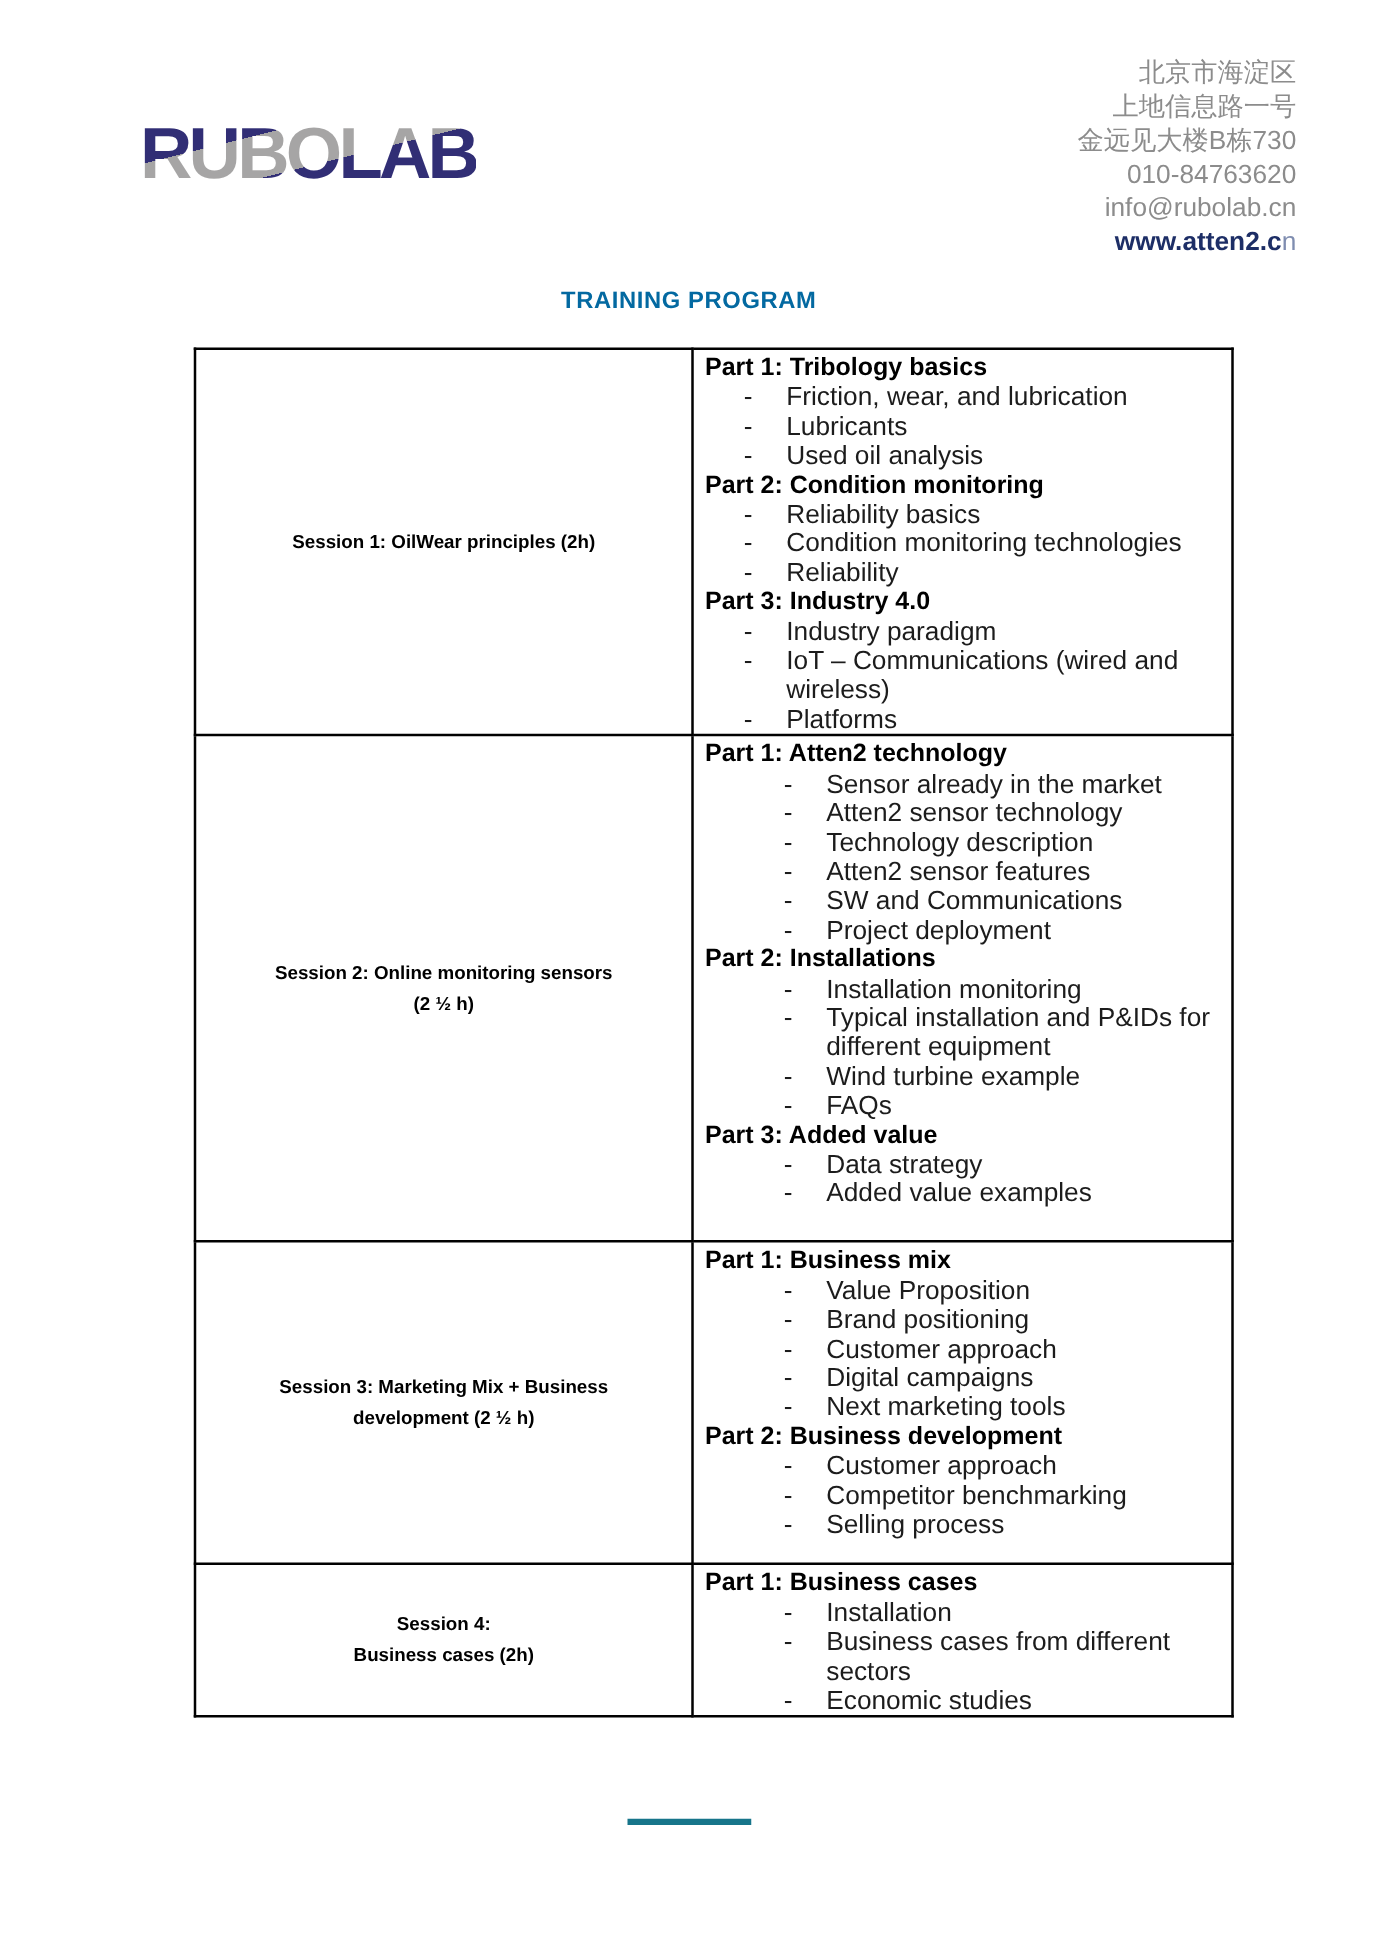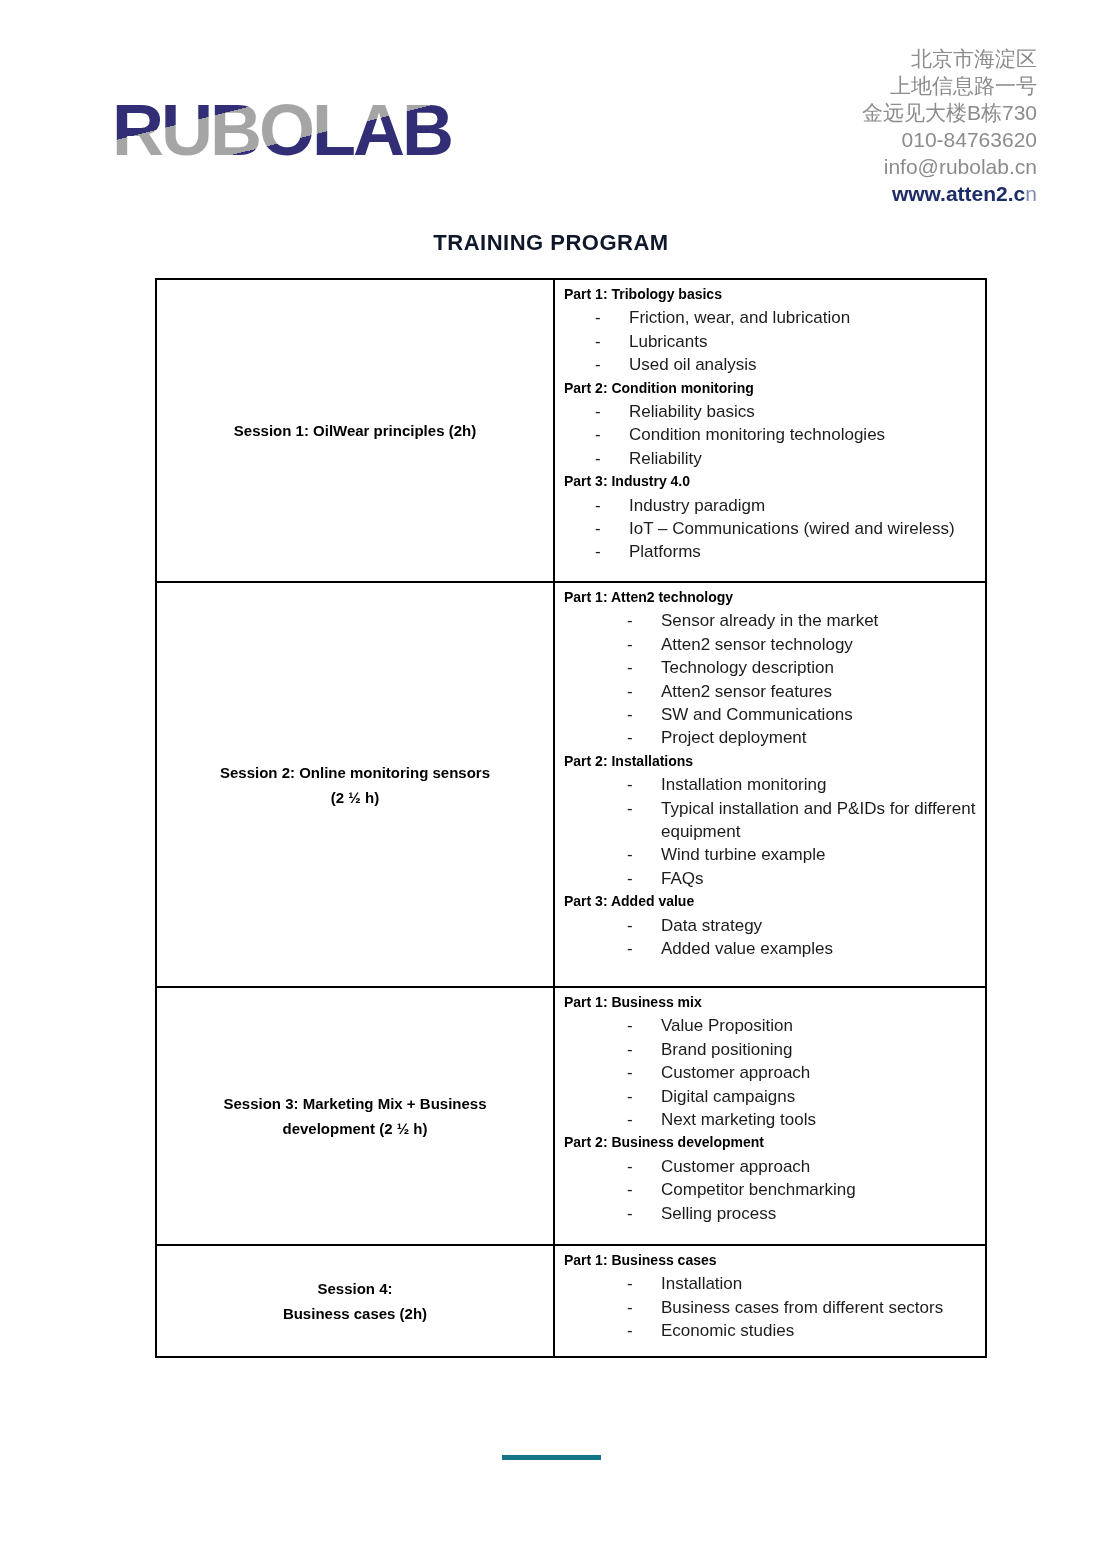--- a/index.html
+++ b/index.html
@@ -1,49 +1,49 @@
 <!DOCTYPE html>
 <html style="--navy: #312e75; --logo-gray: #a6a5a5; --contact-gray: #8c8c8c; --weblink: #1d2e66; --divider: #17758a; --bullet: &quot;-&quot;;"><head>
 <meta charset="utf-8">
 <style>
   html,body{margin:0;padding:0;background:#ffffff;}
   .page{position:relative;width:1102px;height:1559px;background:#ffffff;
         font-family:"Liberation Sans",sans-serif;overflow:hidden;}
 
   
-  .logo{position:absolute;left:112px;top:94px;font-size:72px;font-weight:bold;
+  .logo{position:absolute;left:112px;top:94px;font-size:58px;font-weight:bold;
         letter-spacing:-3px;line-height:1;white-space:nowrap;
         background:linear-gradient(346deg,
           var(--navy) 0%, var(--navy) 42%,
           var(--logo-gray) 42%, var(--logo-gray) 70%,
           var(--navy) 70%, var(--navy) 94%,
           #c9c9c9 94%, #c9c9c9 100%);
         -webkit-background-clip:text;background-clip:text;color:transparent;}
 
   
   .contact{position:absolute;top:45px;right:65px;text-align:right;
            font-size:21px;line-height:27px;color:var(--contact-gray);}
   .website{font-weight:bold;color:var(--weblink);}
   .website-tail{font-weight:normal;color:#7f8db0;}
 
   
   .title{position:absolute;top:230px;left:0;width:100%;margin:0;text-align:center;
-         font-size:22px;font-weight:bold;letter-spacing:.5px;color:#0f172a;}
+         font-size:19px;font-weight:bold;letter-spacing:.5px;color:#0369a1;}
 
   
   .program-table{position:absolute;left:155px;top:278px;border-collapse:collapse;
                  table-layout:fixed;width:830px;}
   .program-table td{border:2px solid #000;}
   .session-cell{text-align:center;vertical-align:middle;font-weight:bold;
                 font-size:15px;line-height:25px;color:#000;}
   .content-cell{vertical-align:top;padding:3px 6px 0 9px;}
   .s0{height:303px}.s1{height:405px}.s2{height:258px}.s3{height:112px}
 
-  .part-title{font-weight:bold;font-size:14px;line-height:23.4px;color:#000;}
-  .bullet{display:flex;font-size:17px;line-height:23.4px;color:#1c1c1c;}
+  .part-title{font-weight:bold;font-size:20px;line-height:23.4px;color:#000;}
+  .bullet{display:flex;font-size:21px;line-height:23.4px;color:#1c1c1c;}
   .bullet::before{content:var(--bullet);flex:0 0 34px;width:34px;}
   .s0 .bullet{padding-left:31px;}
   .s1 .bullet,.s2 .bullet,.s3 .bullet{padding-left:63px;}
   .btext{flex:1 1 auto;}
 
   
   .footer-line{position:absolute;left:502px;top:1455px;width:99px;height:5px;
                background:var(--divider);}
 </style>
 </head>

